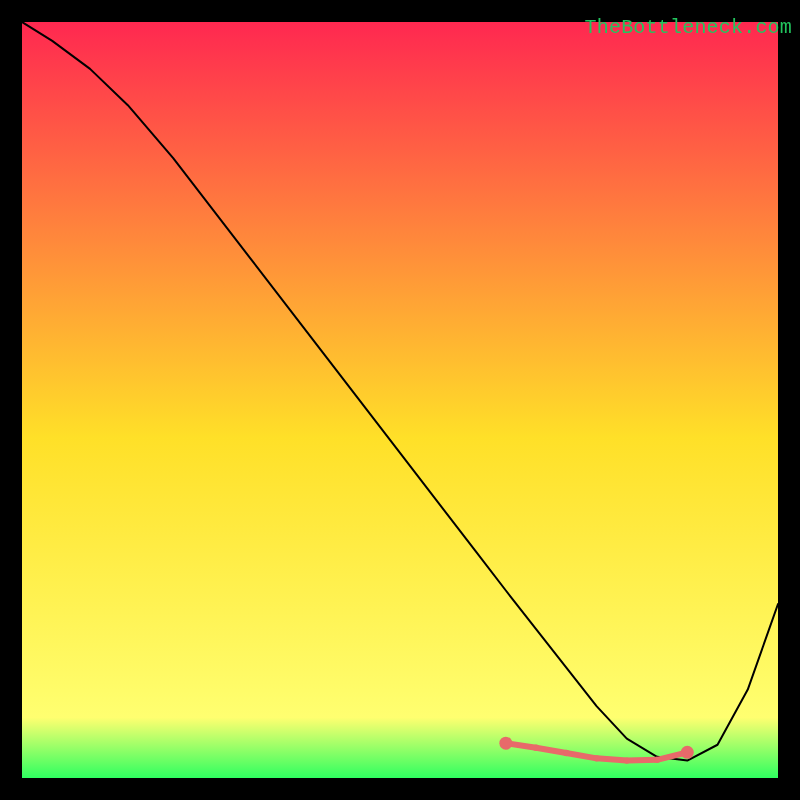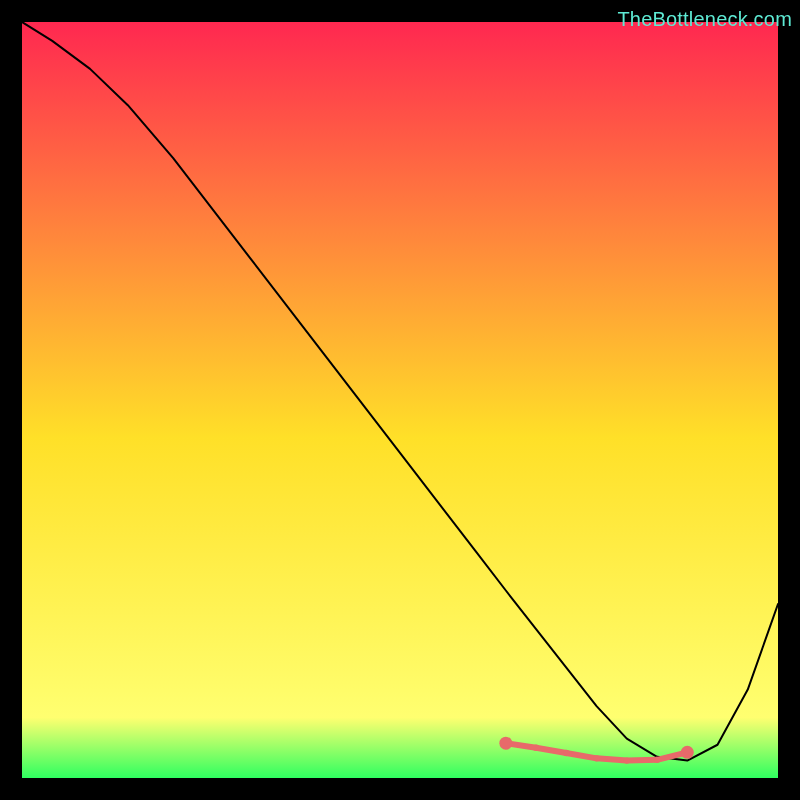--- a/index.html
+++ b/index.html
@@ -1,23 +1,23 @@
 <!DOCTYPE html>
 <html><head>
 <meta charset="utf-8">
 <style>
   * { margin: 0; padding: 0; box-sizing: border-box; }
   html, body { width: 800px; height: 800px; background: #000; overflow: hidden; }
   .wrap { position: relative; width: 800px; height: 800px; background: #000; }
   .attribution {
     position: absolute;
-    top: 8px;
+    top: 16px;
     right: 8px;
-    color: #5eead4;
-    font-family: Liberation Sans, sans-serif;
+    color: #22c55e;
+    font-family: Liberation Mono, monospace;
     font-size: 20px;
     letter-spacing: 0.2px;
     z-index: 3;
   }
   .plot {
     position: absolute;
     left: 22px;
     top: 22px;
     width: 756px;
     height: 756px;

